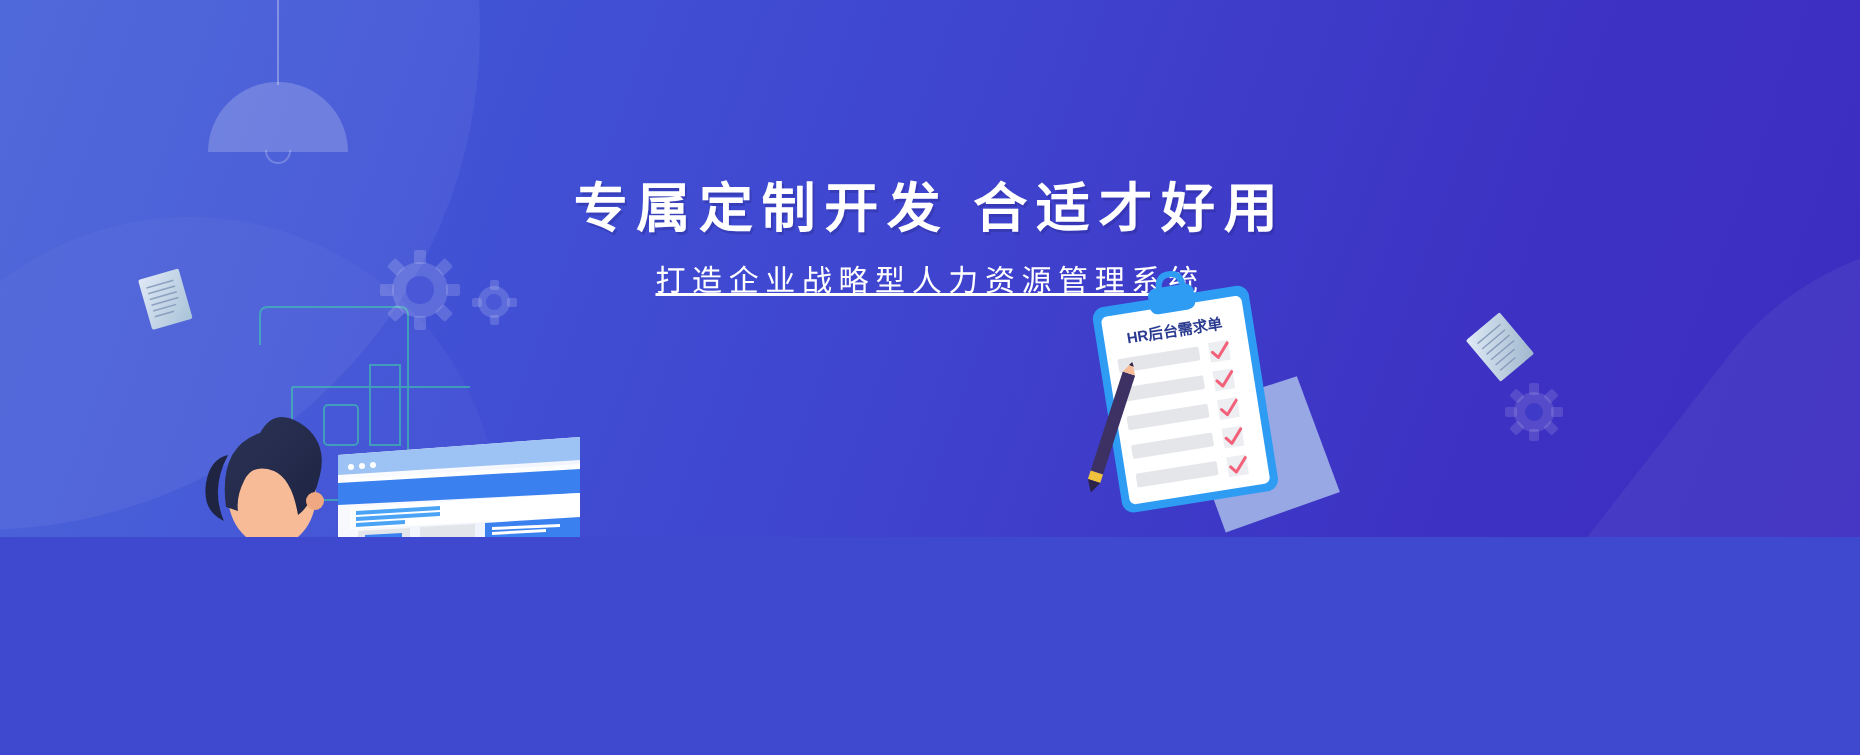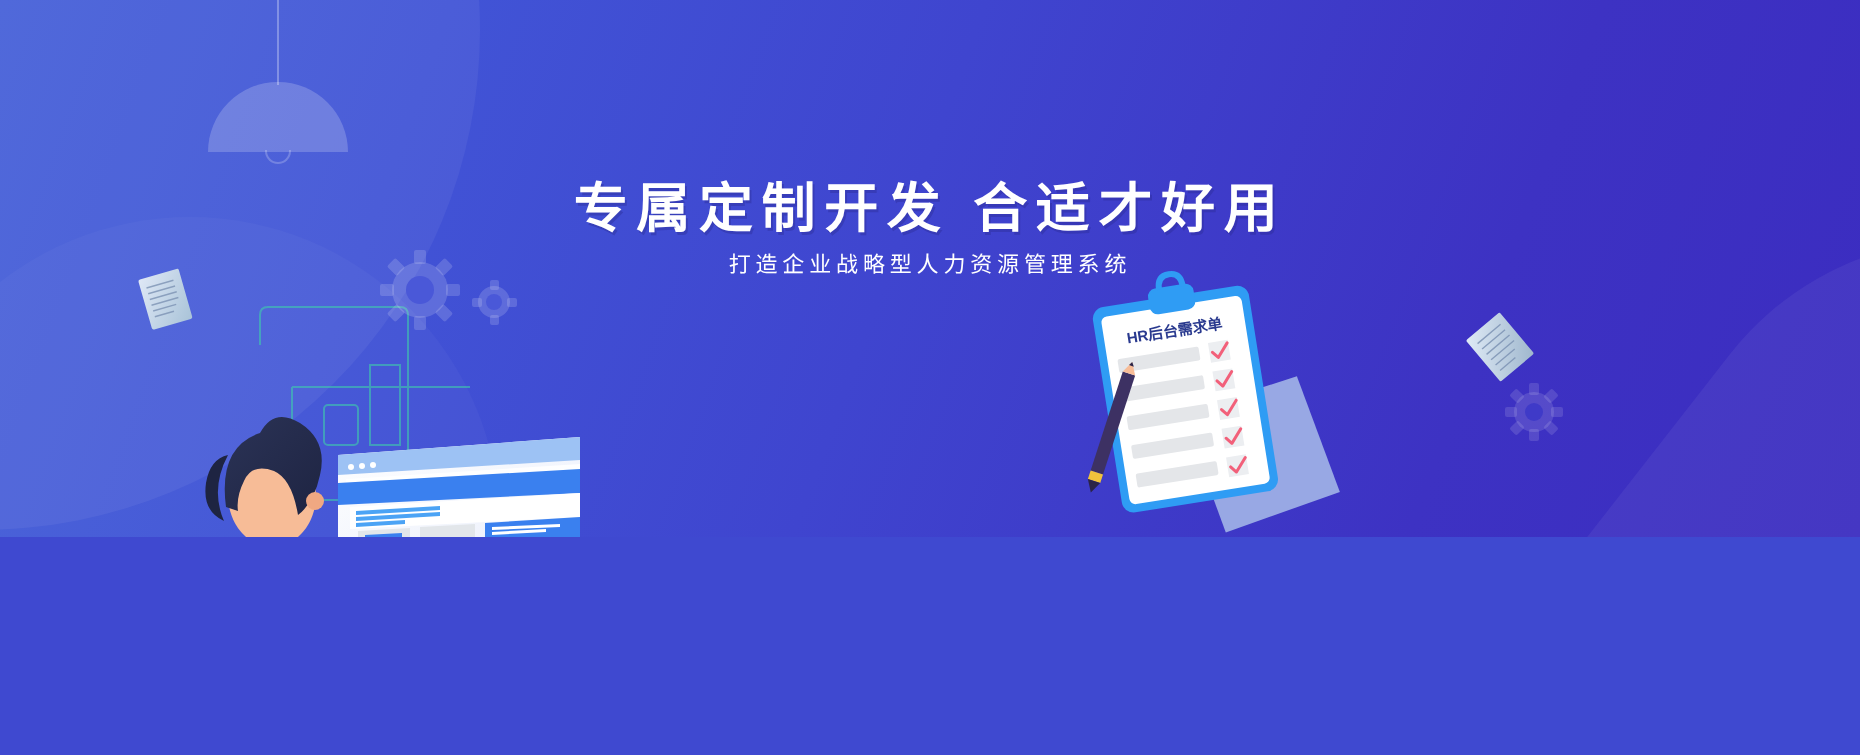--- a/index.html
+++ b/index.html
@@ -74,26 +74,27 @@
   .headline{
     margin:0;
     font-size:54px;
     font-weight:bold;
     letter-spacing:.16em;
     color:#ffffff;
     line-height:1.12;
     text-shadow:2px 3px 0 rgba(40,40,140,.35);
   }
   .subline{
-    margin:14px 0 0 0;
-    font-size:22px;
+    margin:25px 0 0 0;
+    font-size:30px;
     font-weight:normal;
     letter-spacing:.22em;
     color:#ffffff;
     line-height:1.2;
+    text-decoration:underline;
   }
 
   
   .illus-left{position:absolute;left:60px;top:255px;width:520px;height:500px;}
   .illus-right{position:absolute;left:990px;top:275px;width:330px;height:250px;}
   .illus-clip{position:absolute;left:1060px;top:285px;width:260px;height:230px;}
 
   svg{display:block;overflow:visible;}
 
   

